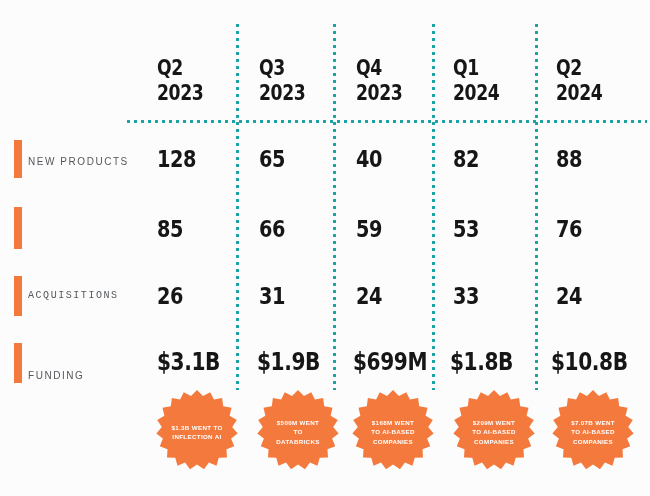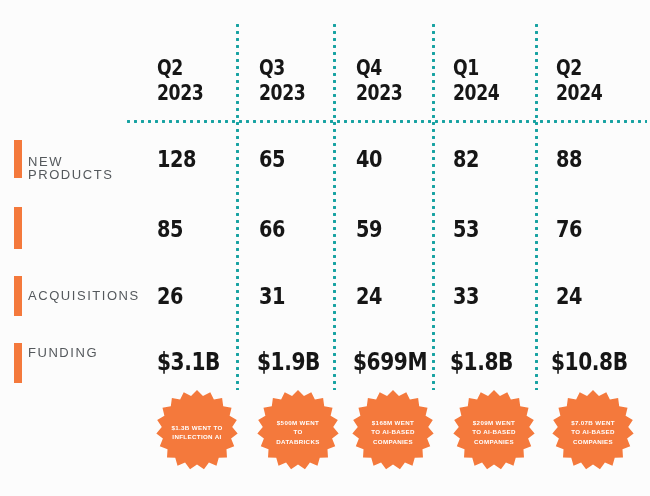--- a/index.html
+++ b/index.html
@@ -57,21 +57,21 @@
     transform: scaleX(0.82);
     transform-origin: left top;
     white-space: pre-line;
   }
 
   
   .row-label {
     position: absolute;
     left: 28px;
     width: 112px;
-    font-size: 13px;
+    font-size: 10px;
     letter-spacing: 1.55px;
     line-height: 13px;
     color: #54585c;
     text-transform: uppercase;
   }
   .row-bar {
     position: absolute;
     left: 14px;
     width: 8px;
     background: #f4793c;
@@ -165,29 +165,29 @@
   <div class="cell" style="left:556px; top:146px;">88</div>
 
   <div class="row-bar" style="top:207px; height:42px;"></div>
   <div class="cell" style="left:157px; top:216px;">85</div>
   <div class="cell" style="left:259px; top:216px;">66</div>
   <div class="cell" style="left:356px; top:216px;">59</div>
   <div class="cell" style="left:453px; top:216px;">53</div>
   <div class="cell" style="left:556px; top:216px;">76</div>
 
   <div class="row-bar" style="top:276px; height:40px;"></div>
-  <div class="row-label" style="top:289px;">Acquisitions</div>
+  <div class="row-label" style="top:289px;font-family:Liberation Mono, monospace;">Acquisitions</div>
   <div class="cell" style="left:157px; top:283px;">26</div>
   <div class="cell" style="left:259px; top:283px;">31</div>
   <div class="cell" style="left:356px; top:283px;">24</div>
   <div class="cell" style="left:453px; top:283px;">33</div>
   <div class="cell" style="left:556px; top:283px;">24</div>
 
   <div class="row-bar" style="top:343px; height:40px;"></div>
-  <div class="row-label" style="top:346px;">Funding</div>
+  <div class="row-label" style="top:369px;">Funding</div>
   <div class="cell funding" style="left:157px; top:348px;">$3.1B</div>
   <div class="cell funding" style="left:257px; top:348px;">$1.9B</div>
   <div class="cell funding" style="left:353px; top:348px;">$699M</div>
   <div class="cell funding" style="left:450px; top:348px;">$1.8B</div>
   <div class="cell funding" style="left:551px; top:348px;">$10.8B</div>
 
   <div class="badge" style="left:155px; top:390px;">
     <span class="badge-text">$1.3B went to Inflection AI</span>
   </div>
   <div class="badge" style="left:256px; top:390px;">

